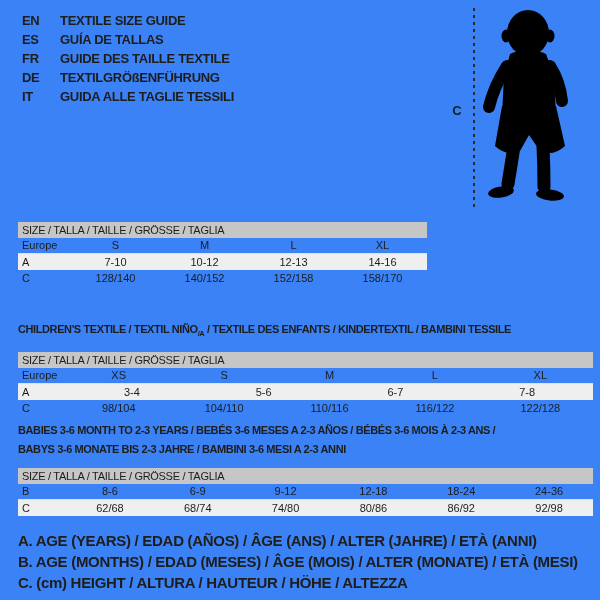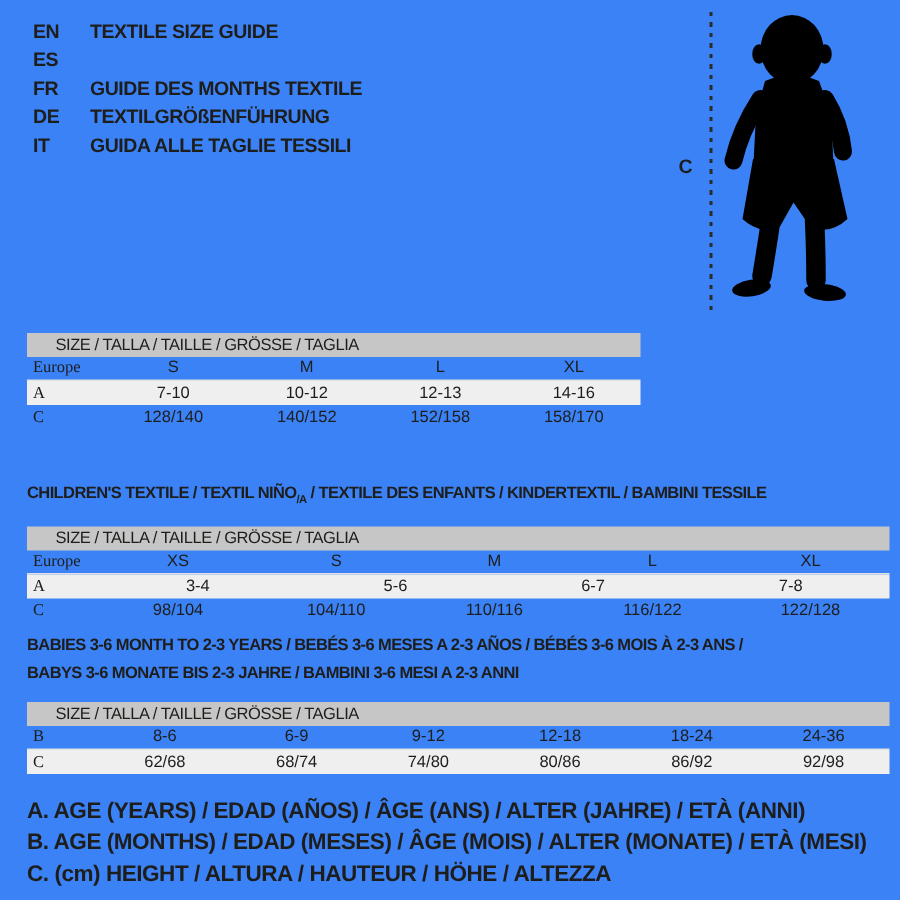--- a/index.html
+++ b/index.html
@@ -28,26 +28,26 @@
   #section-junior   { top:213px; width:409px; }
   #section-children { top:320px; width:575px; }
   #section-babies   { top:421px; width:575px; }
 
   .section-title { font-weight:bold; font-size:11px; line-height:19px;
                    letter-spacing:-0.4px; white-space:nowrap; }
   .section-title .sub { vertical-align:sub; font-size:7.5px; }
 
   .tbl { margin-top:9px; }
   .tbl-header { height:16px; background:var(--header-bar,#c6c6c6);
-                font-size:11px; line-height:16px; padding-left:19px;
+                font-size:11px; line-height:16px; padding-left:4px;
                 letter-spacing:-0.3px; }
   .tbl-row { display:flex; height:16px; line-height:16px; font-size:11px; }
   .tbl-row.shaded { background:var(--alt-row,#efefef); }
   .tbl-row:not(.shaded):not(:last-child) { border-bottom:1px solid #e2e2e2; height:15px; line-height:15px; }
-  .row-label { padding-left:4px;font-family:Liberation Serif, serif; }
+  .row-label { padding-left:4px; }
   #section-junior .row-label { width:49px; }
   #section-children .row-label, #section-babies .row-label { width:44px; }
   .tbl-cell { flex:1; text-align:center; }
 
   
   .footnotes { position:absolute; left:18px; top:530px;
                font-weight:bold; font-size:15px; line-height:21px;
                letter-spacing:-0.3px; }
 </style>
 </head>
@@ -55,24 +55,25 @@
 
 <div class="canvas">
 
   <div class="lang-list" id="langList">
       <div class="lang-row">
         <span class="lang-code">EN</span>
         <span class="lang-label">TEXTILE SIZE GUIDE</span>
       </div>
       <div class="lang-row">
         <span class="lang-code">ES</span>
+        <span class="lang-label">GUÍA DE TALLAS</span>
       </div>
       <div class="lang-row">
         <span class="lang-code">FR</span>
-        <span class="lang-label">GUIDE DES MONTHS TEXTILE</span>
+        <span class="lang-label">GUIDE DES TAILLE TEXTILE</span>
       </div>
       <div class="lang-row">
         <span class="lang-code">DE</span>
         <span class="lang-label">TEXTILGRÖßENFÜHRUNG</span>
       </div>
       <div class="lang-row">
         <span class="lang-code">IT</span>
         <span class="lang-label">GUIDA ALLE TAGLIE TESSILI</span>
       </div>
     </div>

